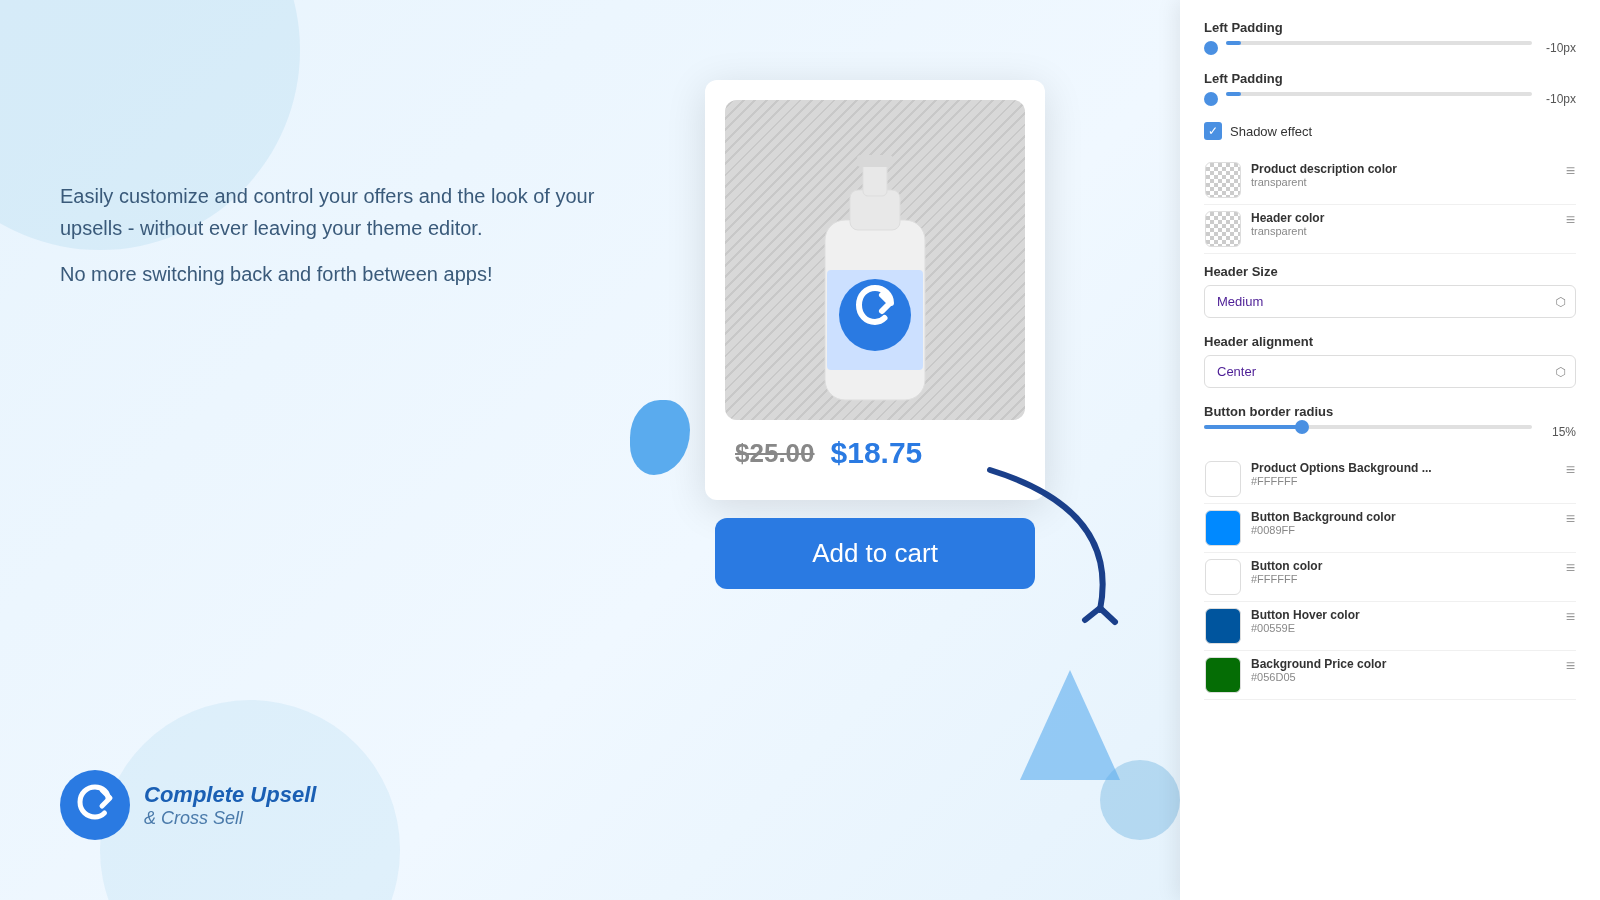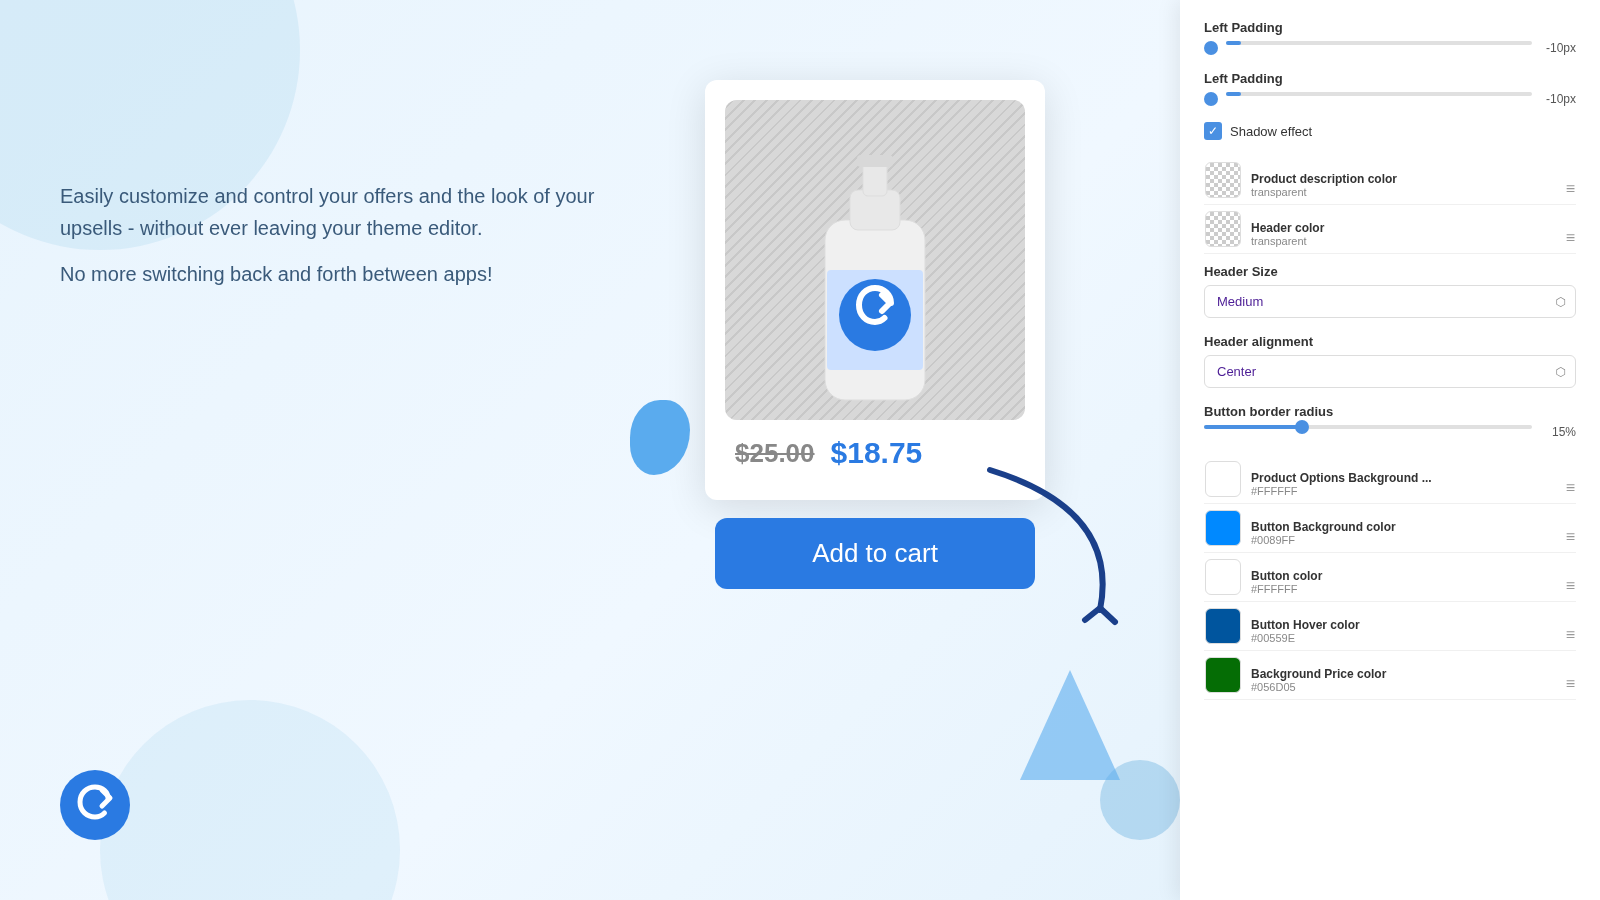--- a/index.html
+++ b/index.html
@@ -241,21 +241,21 @@
     .checkbox-check {
       color: white;
       font-size: 12px;
     }
     .checkbox-label {
       font-size: 13px;
       color: #333;
     }
     .color-row {
       display: flex;
-      align-items: flex-end;
+      align-items: flex-start;
       gap: 10px;
       padding: 6px 1px;
       border-bottom: 1px solid #f0f0f0;
     }
     .color-swatch {
       width: 36px;
       height: 36px;
       border-radius: 6px;
       border: 1px solid #ddd;
       flex-shrink: 0;
@@ -323,20 +323,24 @@
   <p class="description">Easily customize and control your offers and the look of your upsells - without ever leaving your theme editor.</p>
   <p class="description">No more switching back and forth between apps!</p>
 </div>
 
 <div class="logo-area">
   <svg class="logo-icon" viewBox="0 0 70 70" fill="none" xmlns="http://www.w3.org/2000/svg">
     <circle cx="35" cy="35" r="35" fill="#2a7ae2"></circle>
     <path d="M48 28C48 22 43 17 35 17C27 17 20 23 20 32C20 41 27 47 35 47C39 47 42 45.5 44.5 43" stroke="white" stroke-width="5" stroke-linecap="round" fill="none"></path>
     <path d="M42 36L50 28L42 20" stroke="white" stroke-width="5" stroke-linecap="round" stroke-linejoin="round" fill="none"></path>
   </svg>
+  <div class="logo-text">
+    <span class="logo-name">Complete Upsell</span>
+    <span class="logo-sub">&amp; Cross Sell</span>
+  </div>
 </div>
 
 <div class="product-card-area">
   <div class="product-card">
     <div class="product-image-container">
       <div class="product-image-bg"></div>
 
       <svg viewBox="0 0 180 280" style="position:absolute;bottom:0;left:50%;transform:translateX(-50%);width:180px;height:280px;">
 
         <rect x="40" y="80" width="100" height="180" rx="20" ry="20" fill="#f0f0f0" stroke="#ddd" stroke-width="1"></rect>

